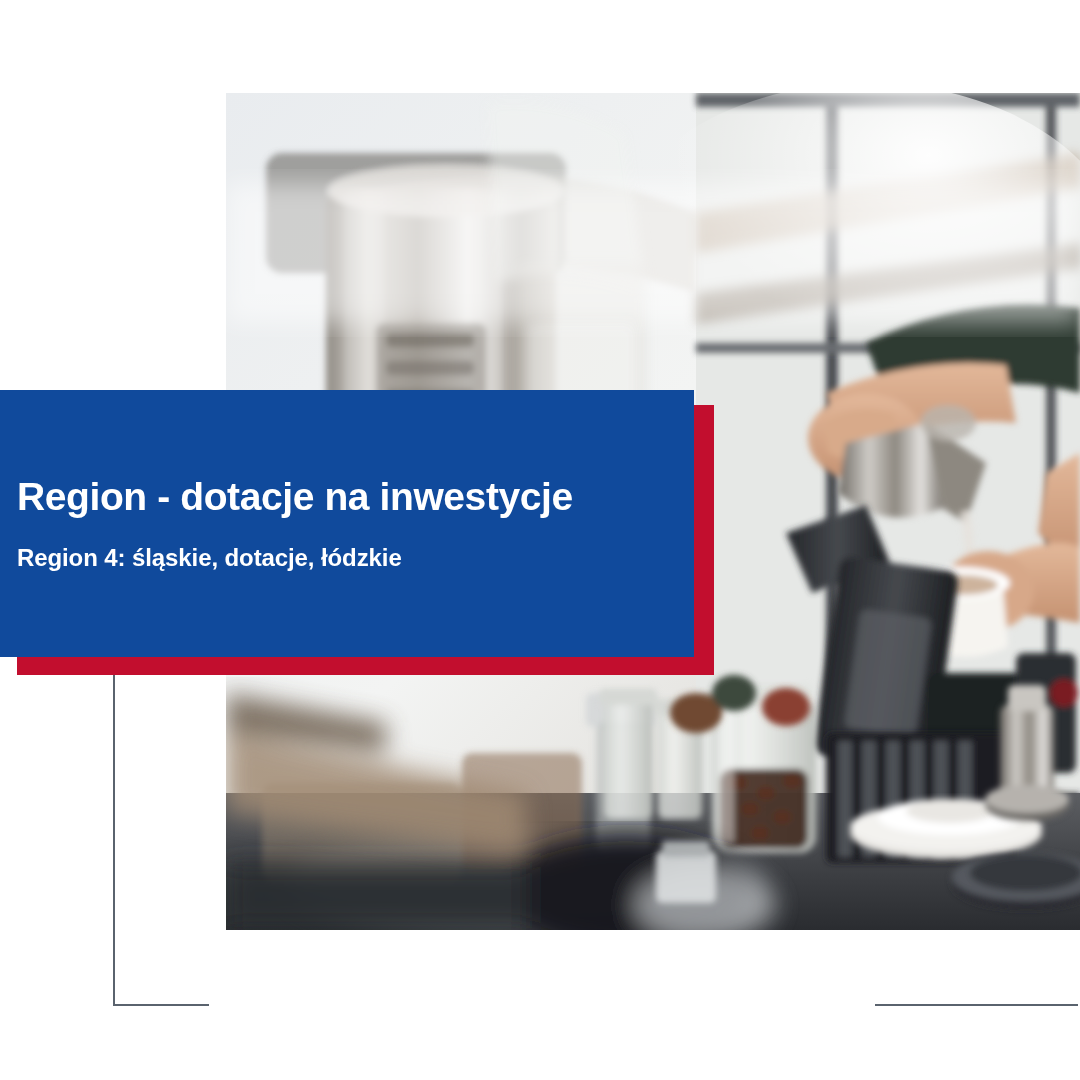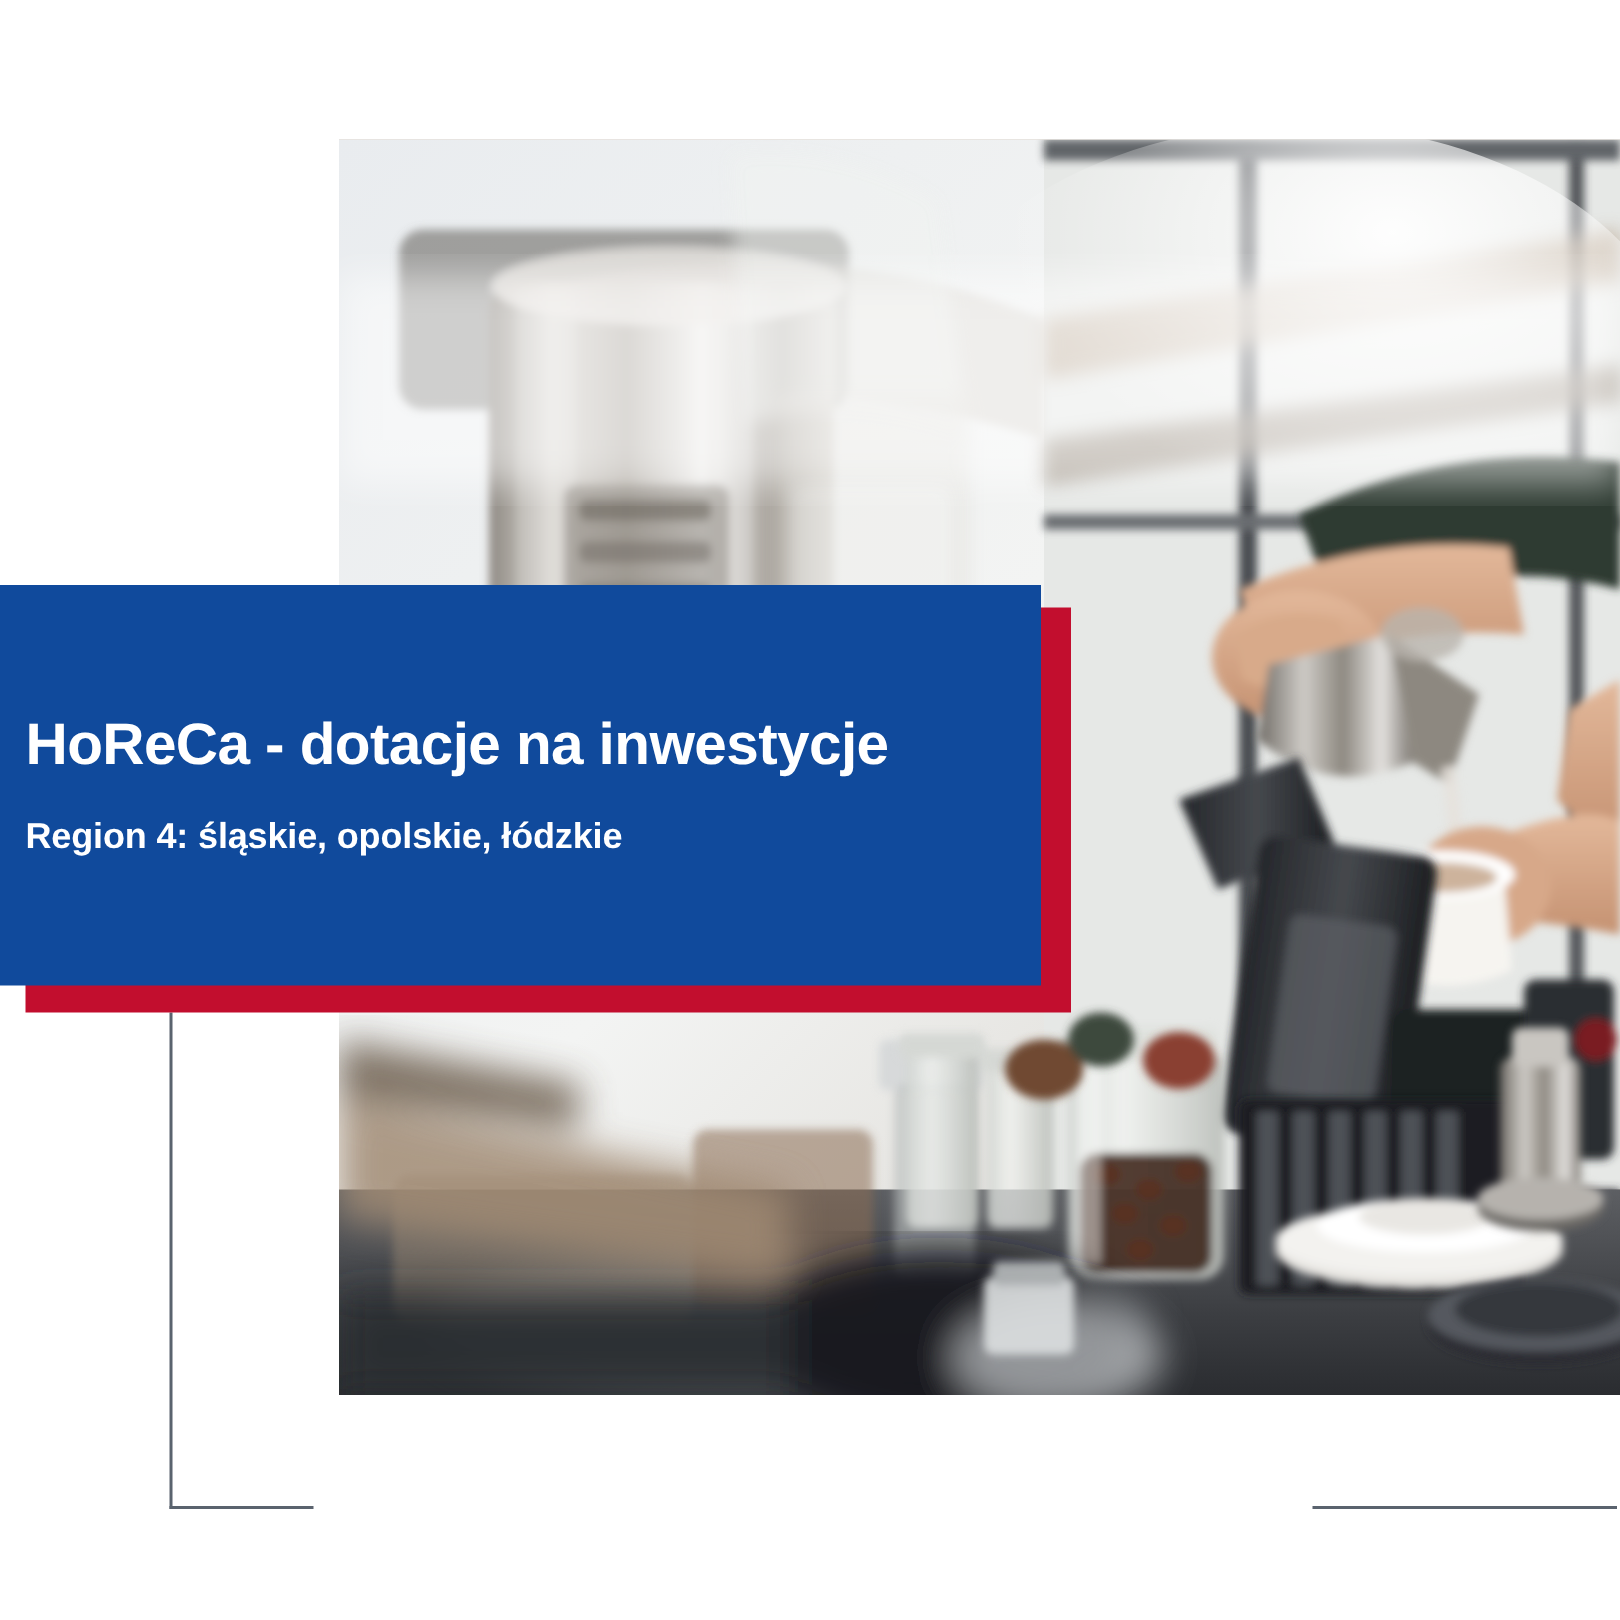--- a/index.html
+++ b/index.html
@@ -293,22 +293,22 @@
     </g>
     <g filter="url(#soft3)" opacity="0.5">
       <rect x="0" y="90" width="854" height="140" fill="#ffffff"></rect>
     </g>
   </svg>
 </div>
 
 <div class="banner-red"></div>
 <div class="banner-blue">
   <div class="banner-inner">
-    <div class="title">HoReCa - dotacje na inwestycje</div>
-    <div class="subtitle">Region 4: śląskie, opolskie, łódzkie</div>
+    <div class="title">Region - dotacje na inwestycje</div>
+    <div class="subtitle">Region 4: śląskie, dotacje, łódzkie</div>
   </div>
 </div>
 
 <div class="decor-l"></div>
 <div class="decor-right"></div>
 
 <div class="footer">
 
   
   

